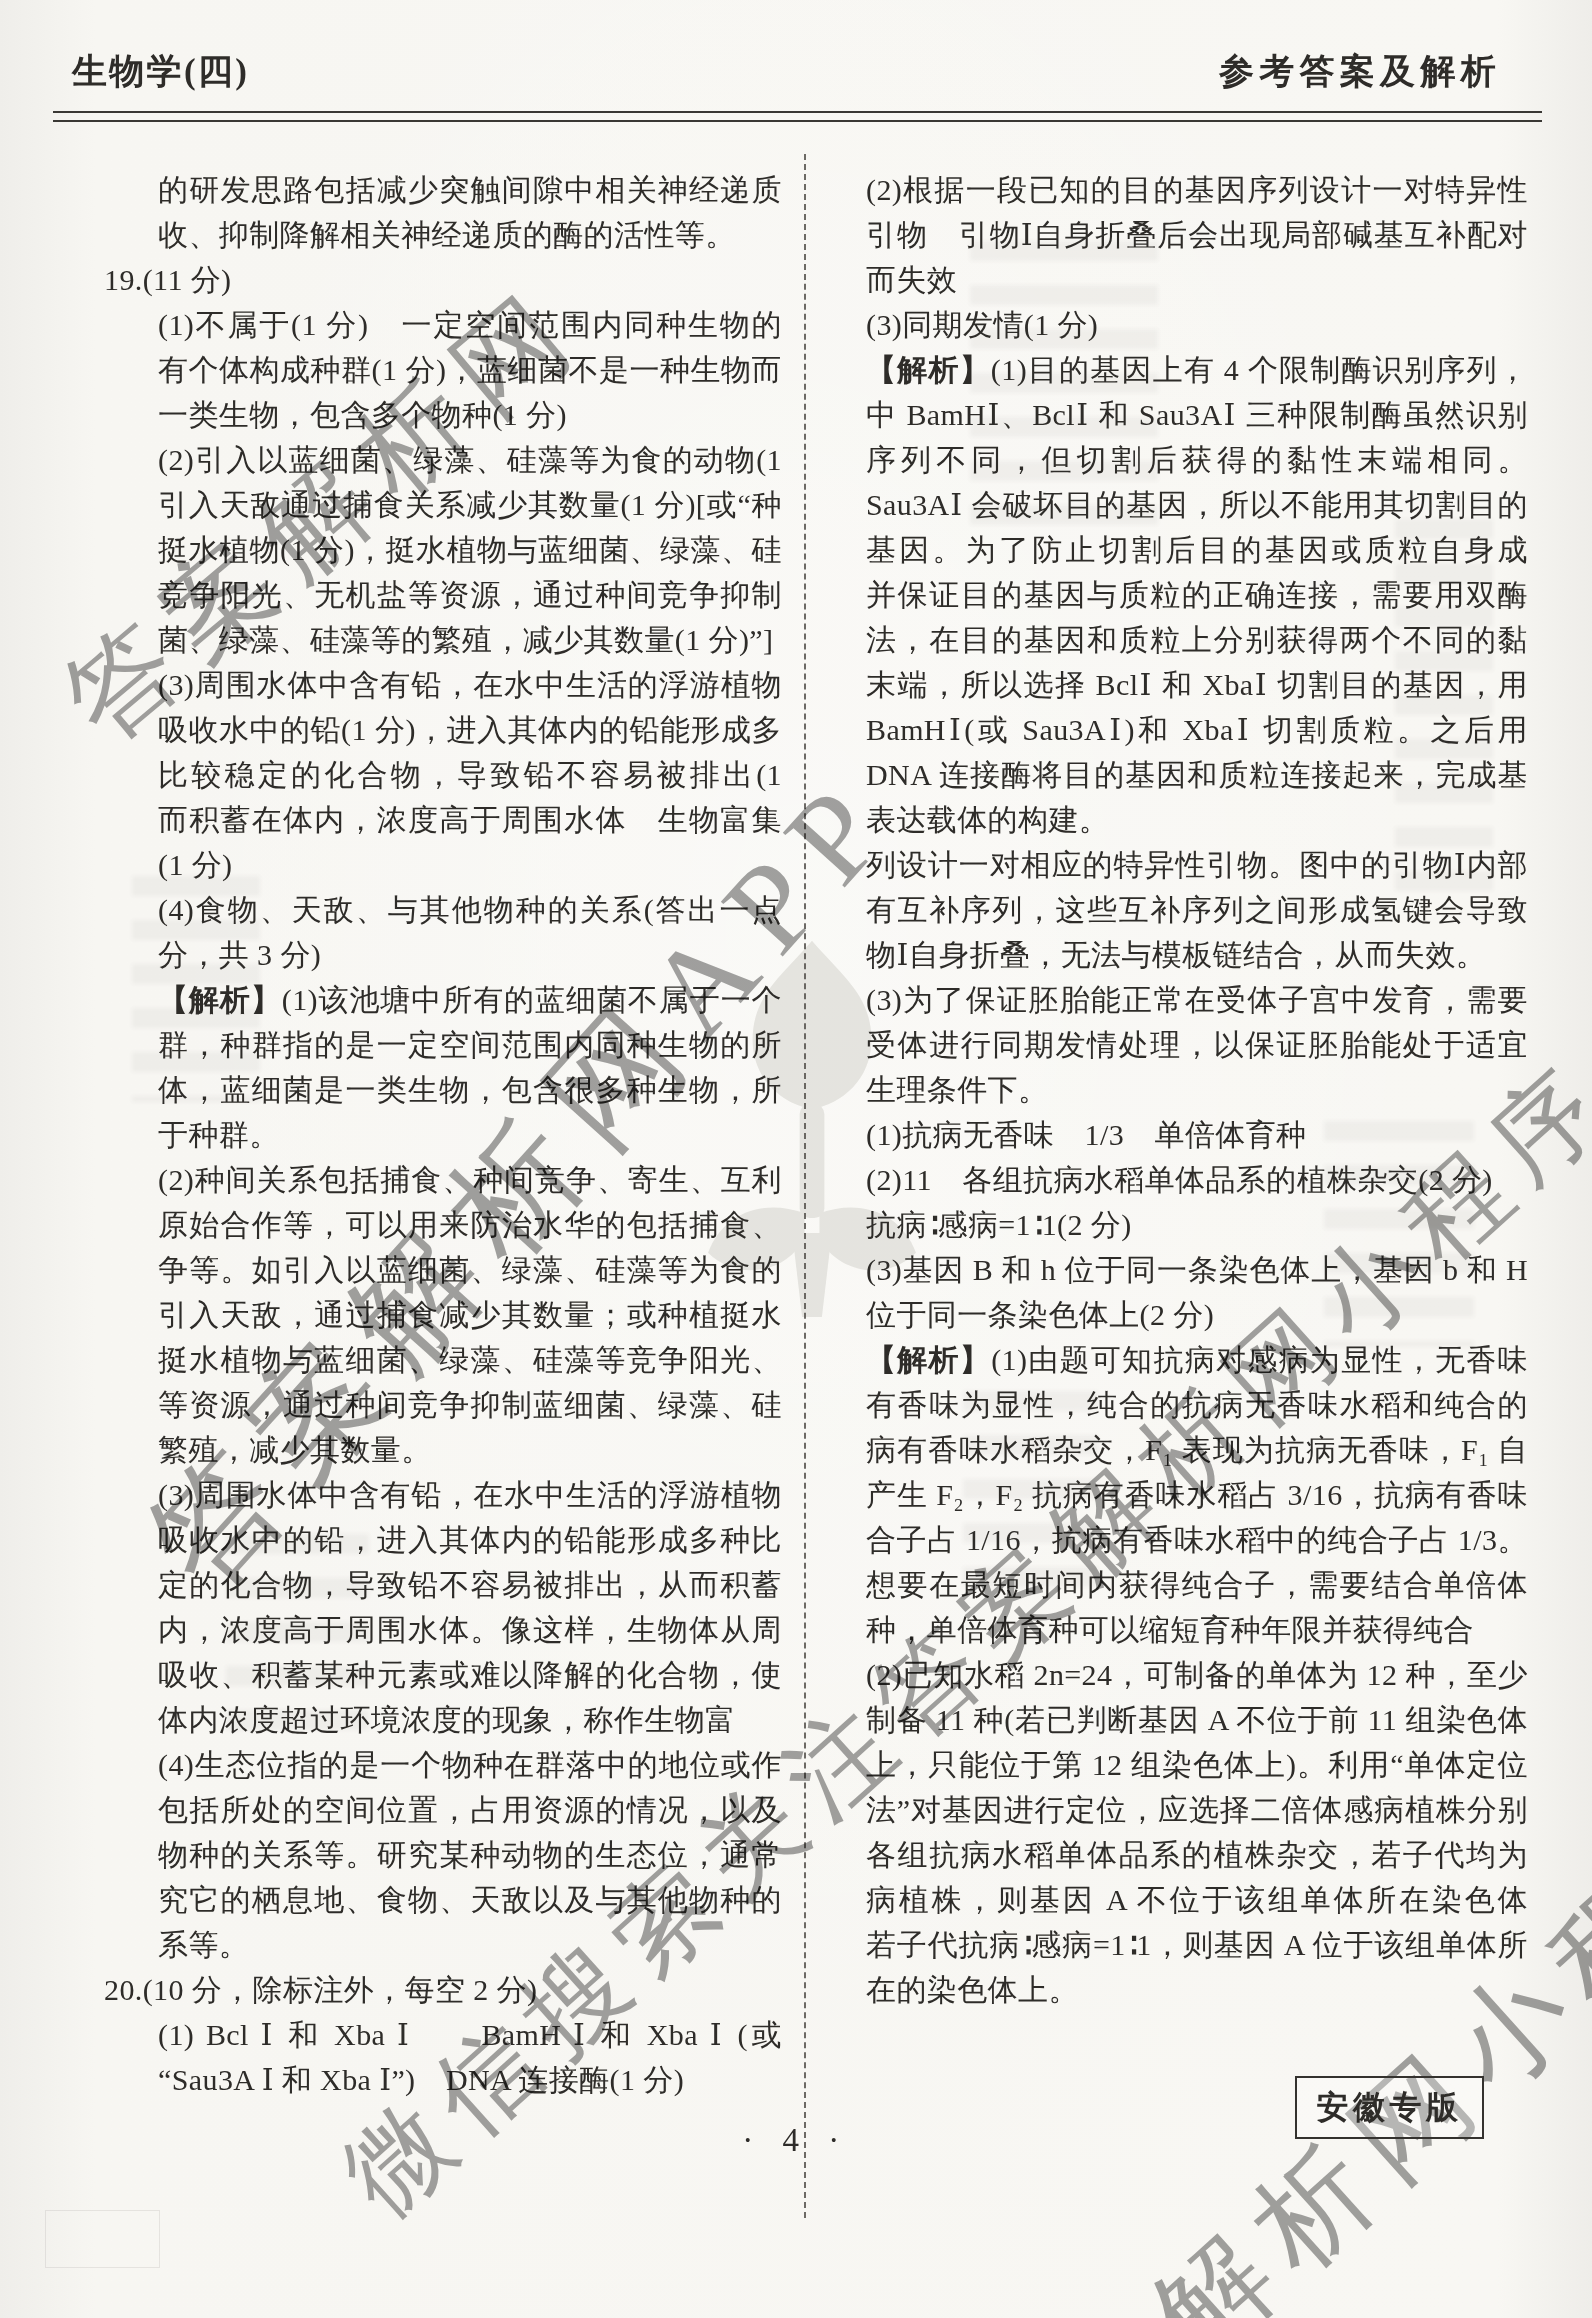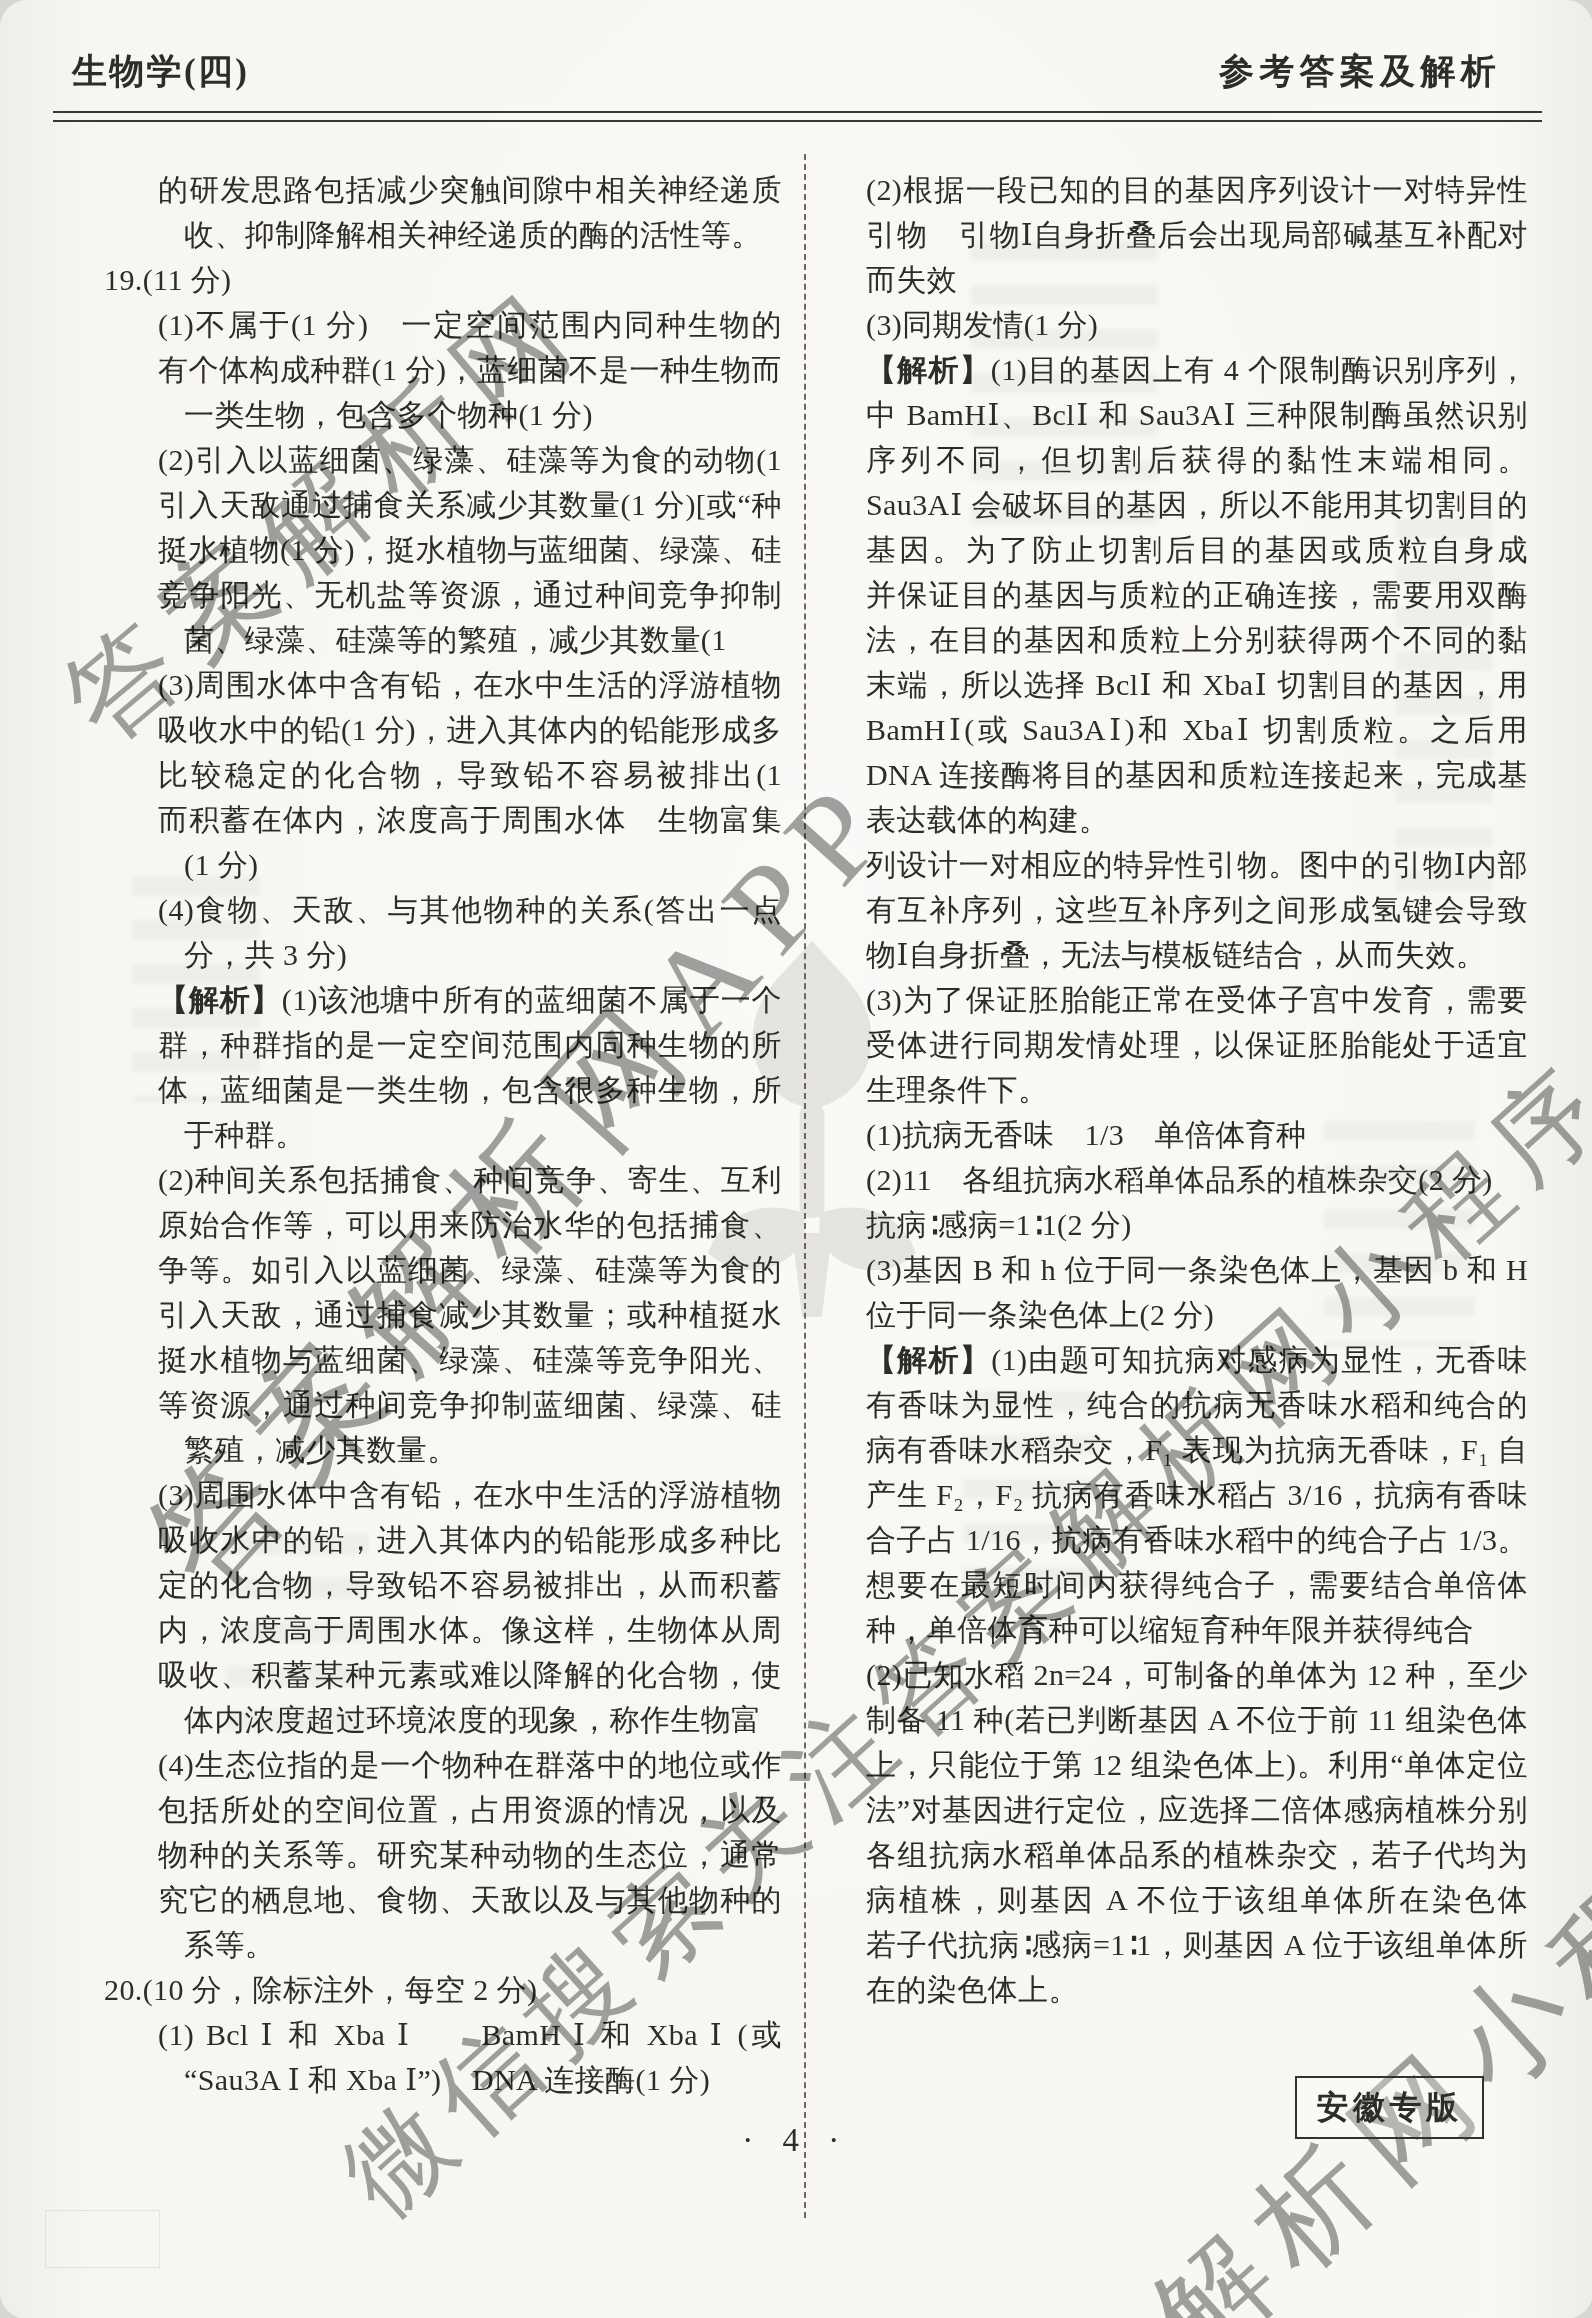--- a/index.html
+++ b/index.html
@@ -7,36 +7,35 @@
     position:relative;
     width:1593px;height:2319px;
     background:
       radial-gradient(ellipse at 50% 40%, rgba(255,255,255,.35), rgba(0,0,0,0) 60%),
       linear-gradient(90deg, #efeeea 0%, #f7f6f2 6%, #f8f7f3 94%, #eeede9 100%),
       #f7f6f2;
     overflow:hidden;
     font-family:"Liberation Serif","DejaVu Serif",serif;
     --ink:#2e2c29;
     color:var(--ink);
-    border-radius:27px;
   }
   
   .hdr-left{position:absolute;left:72px;top:48px;font-size:35px;font-weight:600;letter-spacing:2.3px;}
   .hdr-right{position:absolute;right:92px;top:48px;font-size:35px;font-weight:600;letter-spacing:5.3px;}
   .hdr-rule{position:absolute;left:53px;top:111px;width:1489px;height:6.8px;
     border-top:2.3px solid #3a3834;border-bottom:2.3px solid #3a3834;}
   
   .col{position:absolute;top:167px;}
   .col-left{left:96px;width:686px;}
   .col-right{left:827px;width:701px;}
   .divider{position:absolute;left:804px;top:154px;height:2064px;border-left:2.3px dashed #55524d;opacity:.85;}
   .line{font-size:30px;line-height:45px;height:45px;overflow:hidden;white-space:normal;letter-spacing:0.4px;}
   .line b{font-weight:700;}
   .body{margin-left:62px;text-align:justify;text-align-last:justify;text-justify:inter-character;}
-  .end{margin-left:88px;text-align:left;}
+  .end{margin-left:62px;text-align:left;}
   .num{margin-left:8px;}
   .col-right .body,.col-right .end{margin-left:39px;}
   
   .page-num{position:absolute;left:721px;top:2122px;width:150px;text-align:center;font-size:33px;letter-spacing:10.5px;}
   .badge{position:absolute;left:1295px;top:2076px;border:2.3px solid #34322e;padding:7.5px 19.6px;
     font-size:32px;font-weight:600;letter-spacing:4.5px;background:rgba(255,255,255,.25);text-align:right;}
   
   .wm{position:absolute;color:rgba(88,88,88,.55);mix-blend-mode:multiply;white-space:nowrap;
     pointer-events:none;font-weight:500;transform-origin:left top;}
   .wm1{left:35px;top:662px;font-size:107px;letter-spacing:19.6px;transform:rotate(-40deg);}

